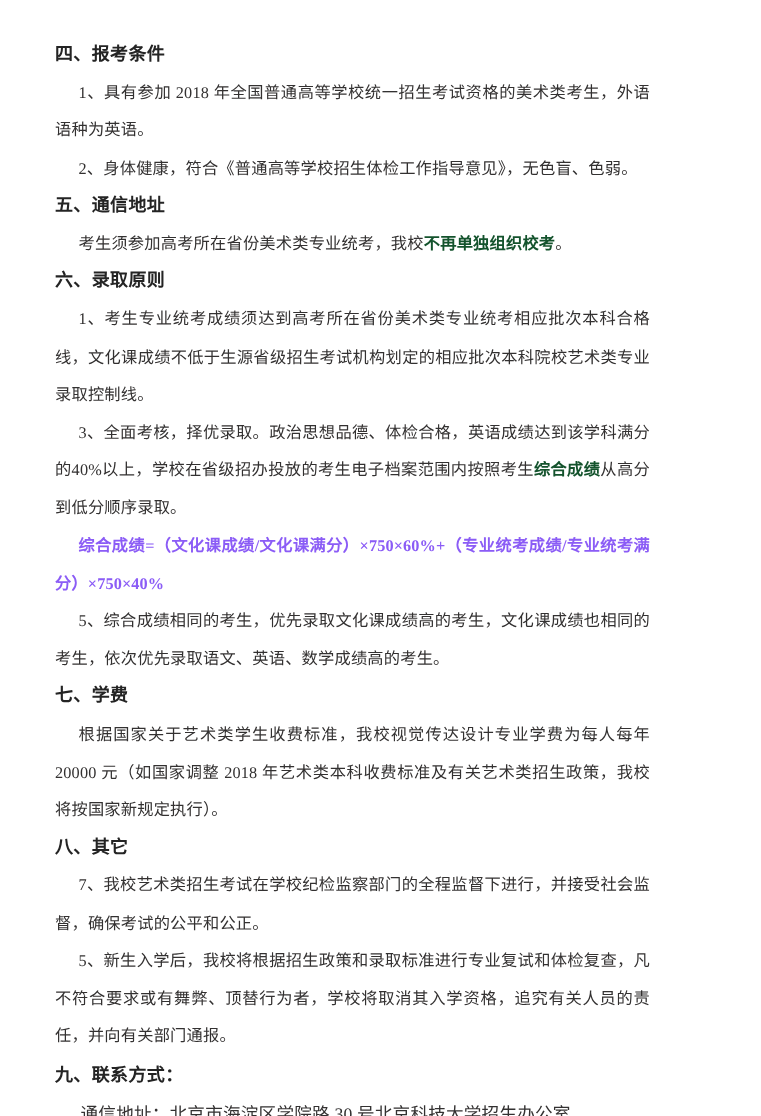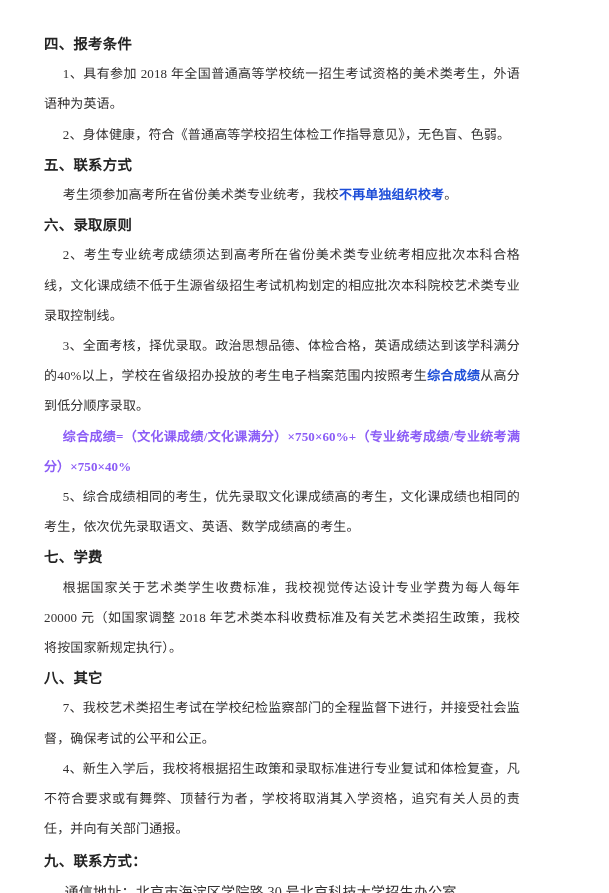--- a/index.html
+++ b/index.html
@@ -54,21 +54,21 @@
     text-indent: 1.45em;
   }
   p.formula {
     font-weight: bold;
     text-indent: 1.45em;
     letter-spacing: 0.1px;
     color: #8b5cf6;
   }
   strong.em {
     font-weight: bold;
-    color: #1d4ed8;
+    color: #14532d;
   }
   .contact-line {
     margin: 0;
     padding: 0;
     text-indent: 1.45em;
     font-size: 14.1px;
     line-height: 30.2px;
     letter-spacing: 0.15px;
     color: #333131;
     white-space: pre;
@@ -78,35 +78,35 @@
 </head>
 <body>
 
 <div class="page">
   <div class="doc">
 
     <h2 class="section">四、报考条件</h2>
     <p class="para indent">1、具有参加 2018 年全国普通高等学校统一招生考试资格的美术类考生，外语语种为英语。</p>
     <p class="para indent">2、身体健康，符合《普通高等学校招生体检工作指导意见》，无色盲、色弱。</p>
 
-    <h2 class="section">五、联系方式</h2>
+    <h2 class="section">五、通信地址</h2>
     <p class="para indent"><span>考生须参加高考所在省份美术类专业统考，我校</span><strong class="em">不再单独组织校考</strong><span>。</span></p>
 
     <h2 class="section">六、录取原则</h2>
-    <p class="para indent">2、考生专业统考成绩须达到高考所在省份美术类专业统考相应批次本科合格线，文化课成绩不低于生源省级招生考试机构划定的相应批次本科院校艺术类专业录取控制线。</p>
+    <p class="para indent">1、考生专业统考成绩须达到高考所在省份美术类专业统考相应批次本科合格线，文化课成绩不低于生源省级招生考试机构划定的相应批次本科院校艺术类专业录取控制线。</p>
     <p class="para indent"><span>3、全面考核，择优录取。政治思想品德、体检合格，英语成绩达到该学科满分的40%以上，学校在省级招办投放的考生电子档案范围内按照考生</span><strong class="em">综合成绩</strong><span>从高分到低分顺序录取。</span></p>
     <p class="para formula">综合成绩=（文化课成绩/文化课满分）×750×60%+（专业统考成绩/专业统考满分）×750×40%</p>
     <p class="para indent">5、综合成绩相同的考生，优先录取文化课成绩高的考生，文化课成绩也相同的考生，依次优先录取语文、英语、数学成绩高的考生。</p>
 
     <h2 class="section">七、学费</h2>
     <p class="para indent">根据国家关于艺术类学生收费标准，我校视觉传达设计专业学费为每人每年 20000 元（如国家调整 2018 年艺术类本科收费标准及有关艺术类招生政策，我校将按国家新规定执行）。</p>
 
     <h2 class="section">八、其它</h2>
     <p class="para indent">7、我校艺术类招生考试在学校纪检监察部门的全程监督下进行，并接受社会监督，确保考试的公平和公正。</p>
-    <p class="para indent">4、新生入学后，我校将根据招生政策和录取标准进行专业复试和体检复查，凡不符合要求或有舞弊、顶替行为者，学校将取消其入学资格，追究有关人员的责任，并向有关部门通报。</p>
+    <p class="para indent">5、新生入学后，我校将根据招生政策和录取标准进行专业复试和体检复查，凡不符合要求或有舞弊、顶替行为者，学校将取消其入学资格，追究有关人员的责任，并向有关部门通报。</p>
 
     <div class="gap-sm"></div>
 
     <h2 class="section">九、联系方式：</h2>
 
     <p class="contact-line"><span>通信地址：</span><span>北京市海淀区学院路 30 号北京科技大学招生办公室</span></p>
 
   </div>
 </div>
 

